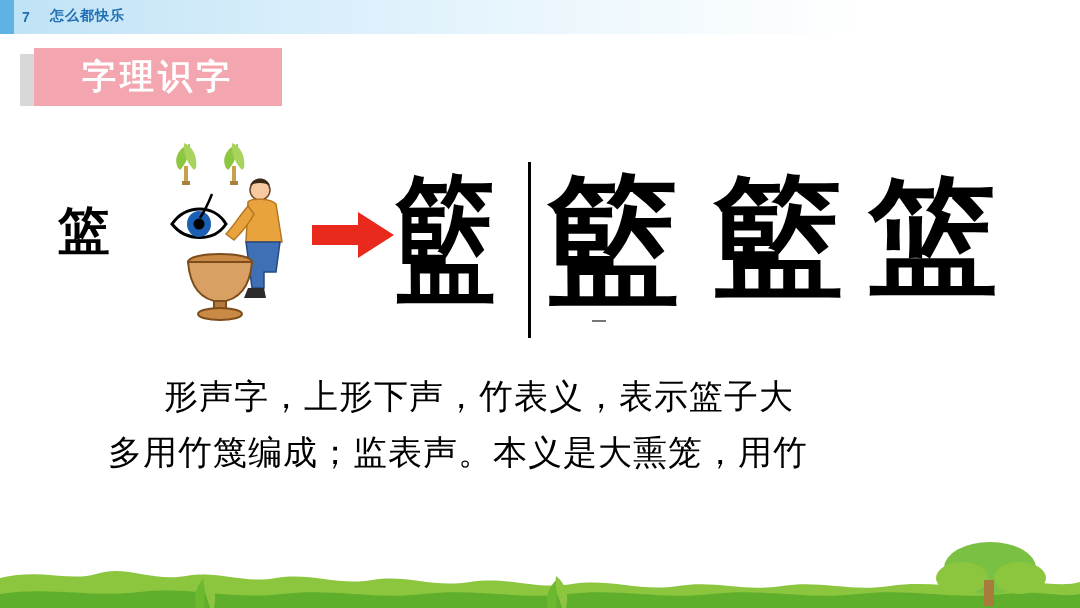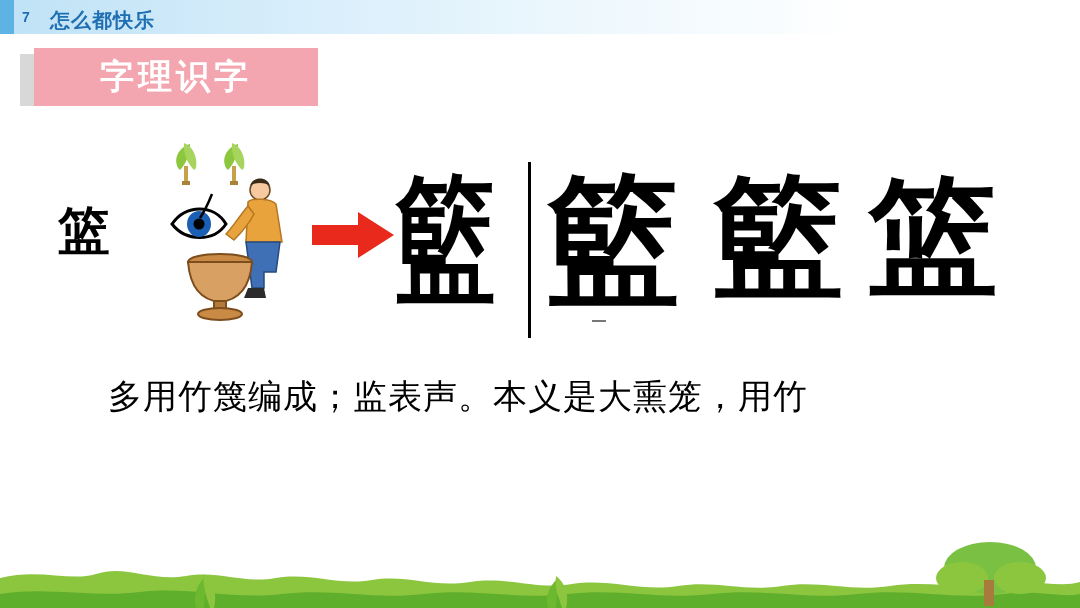--- a/index.html
+++ b/index.html
@@ -44,40 +44,40 @@
     top: 9px;
     font-size: 14px;
     font-weight: bold;
     color: #1f6fb2;
     letter-spacing: 0.5px;
   }
   .header-title {
     position: absolute;
     left: 50px;
     top: 7px;
-    font-size: 20px;
+    font-size: 14px;
     font-weight: bold;
     color: #1f6fb2;
     letter-spacing: 1px;
   }
 
   
   .section-tag-shadow {
     position: absolute;
     left: 20px;
     top: 54px;
     width: 40px;
     height: 52px;
     background: #d8d8d8;
   }
   .section-tag {
     position: absolute;
     left: 34px;
     top: 48px;
-    width: 284px;
+    width: 248px;
     height: 58px;
     background: #f4a6b0;
     display: flex;
     align-items: center;
     justify-content: center;
   }
   .section-tag-label {
     font-size: 34px;
     font-weight: bold;
     color: #ffffff;
@@ -269,20 +269,21 @@
   <div class="glyph-row">
     <div class="glyph glyph-seal">籃</div>
     <div class="glyph-divider"></div>
     <div class="glyph glyph-2">籃</div>
     <div class="glyph glyph-3">籃</div>
     <div class="glyph glyph-4">篮</div>
     <div class="glyph-tick"></div>
   </div>
 
   <div class="explain">
+    <span class="explain-line indent">形声字，上形下声，竹表义，表示篮子大</span>
     <span class="explain-line">多用竹篾编成；监表声。本义是大熏笼，用竹</span>
   </div>
 
   <svg class="grass" viewBox="0 0 1080 92" xmlns="http://www.w3.org/2000/svg" preserveAspectRatio="none">
     <path d="M0 92 L0 62 C40 52 70 66 96 58 C126 48 150 66 186 60 C220 54 242 68 276 62 C312 56 336 70 372 64 C408 58 430 72 470 66 C508 60 534 74 572 68 C610 62 640 76 678 70 C716 64 742 76 782 70 C820 64 850 76 890 70 C928 64 960 74 1000 68 C1034 63 1060 72 1080 66 L1080 92 Z" fill="#8cc63f"></path>
     <path d="M0 92 L0 78 C50 70 92 82 140 76 C190 70 230 84 282 78 C334 72 372 84 424 78 C476 72 516 84 568 78 C620 72 658 84 712 78 C764 72 806 84 858 78 C910 72 950 84 1004 78 C1040 74 1062 82 1080 78 L1080 92 Z" fill="#5fae2c"></path>
     <g>
       <ellipse cx="990" cy="52" rx="46" ry="26" fill="#7ac143"></ellipse>
       <ellipse cx="962" cy="62" rx="26" ry="16" fill="#8cc63f"></ellipse>
       <ellipse cx="1020" cy="62" rx="26" ry="16" fill="#8cc63f"></ellipse>

